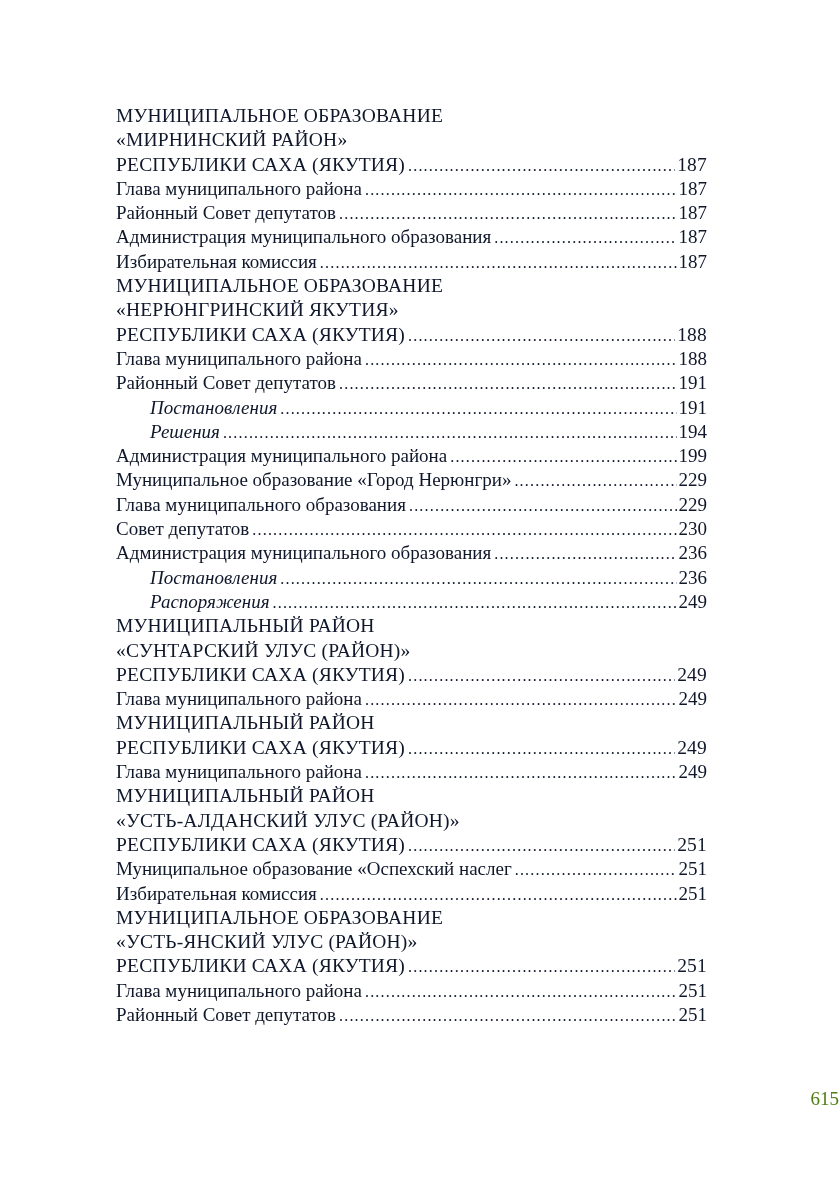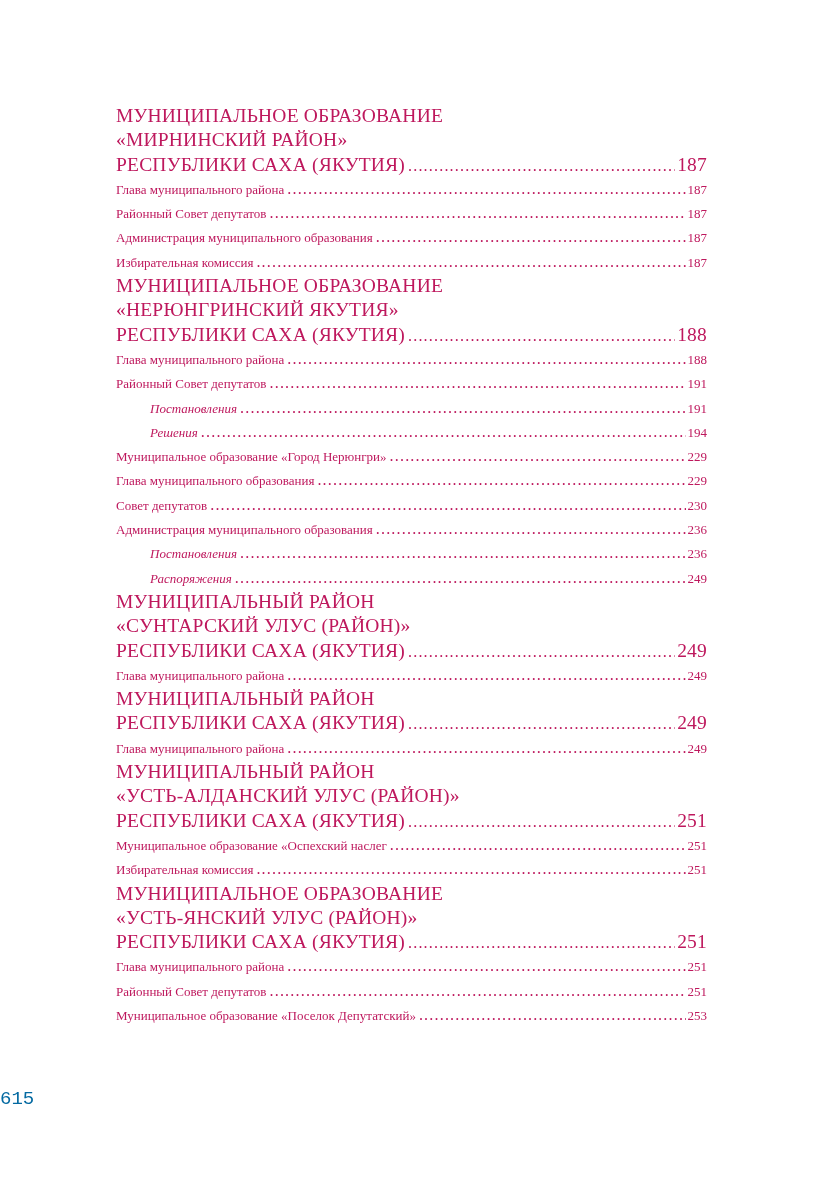--- a/index.html
+++ b/index.html
@@ -1,39 +1,39 @@
 <!DOCTYPE html>
 <html><head>
 <meta charset="utf-8">
 <style>
   html, body { margin: 0; padding: 0; background: #ffffff; }
   body { width: 839px; height: 1190px; position: relative; overflow: hidden; }
   .page {
     position: absolute; left: 116px; top: 104px; width: 591px;
-    font-family: "Liberation Serif", serif; color: #be185d;
+    font-family: "Liberation Serif", serif; color: #0f172a;
   }
   .row {
-    height: 24.3px; line-height: 24.3px; font-size: 13px;
+    height: 24.3px; line-height: 24.3px; font-size: 19px;
     display: flex; align-items: baseline; white-space: nowrap; overflow: hidden;
   }
   .row.caps { font-size: 19.5px; letter-spacing: 0.2px; }
   .row.indent { padding-left: 34px; font-family: Liberation Serif, serif; }
   .row .label { flex: 0 0 auto; }
   .row.italic .label { font-style: italic; }
   .row .leader {
     flex: 1 1 auto; overflow: hidden; margin: 0 2px 0 3px;
     letter-spacing: 1.2px; font-size: 16px;
   }
   .row .leader::before {
     content: "................................................................................................................................................................................";
   }
   .row .pg { flex: 0 0 auto; text-align: left; }
   .folio {
-    position: absolute; left: 0; width: 839px; top: 1088px; text-align: left;
-    font-family: Liberation Mono, monospace; font-size: 19px; color: #0369a1;
+    position: absolute; left: 0; width: 839px; top: 1088px; text-align: right;
+    font-family: Liberation Serif, serif; font-size: 19px; color: #4d7c0f;
   }
 </style>
 </head>
 <body>
 
 <div class="page" id="toc">
     <div class="row caps">
       <span class="label">МУНИЦИПАЛЬНОЕ ОБРАЗОВАНИЕ</span>
     </div>
     <div class="row caps">
@@ -89,20 +89,25 @@
       <span class="label">Постановления</span>
       <span class="leader"></span>
       <span class="pg">191</span>
     </div>
     <div class="row italic indent">
       <span class="label">Решения</span>
       <span class="leader"></span>
       <span class="pg">194</span>
     </div>
     <div class="row">
+      <span class="label">Администрация муниципального района</span>
+      <span class="leader"></span>
+      <span class="pg">199</span>
+    </div>
+    <div class="row">
       <span class="label">Муниципальное образование «Город Нерюнгри»</span>
       <span class="leader"></span>
       <span class="pg">229</span>
     </div>
     <div class="row">
       <span class="label">Глава муниципального образования</span>
       <span class="leader"></span>
       <span class="pg">229</span>
     </div>
     <div class="row">
@@ -188,20 +193,15 @@
     </div>
     <div class="row">
       <span class="label">Глава муниципального района</span>
       <span class="leader"></span>
       <span class="pg">251</span>
     </div>
     <div class="row">
       <span class="label">Районный Совет депутатов</span>
       <span class="leader"></span>
       <span class="pg">251</span>
-    </div>
-    <div class="row">
-      <span class="label">Муниципальное образование «Поселок Депутатский»</span>
-      <span class="leader"></span>
-      <span class="pg">253</span>
     </div>
   </div>
 <div class="folio">615</div>
 
 </body></html>

